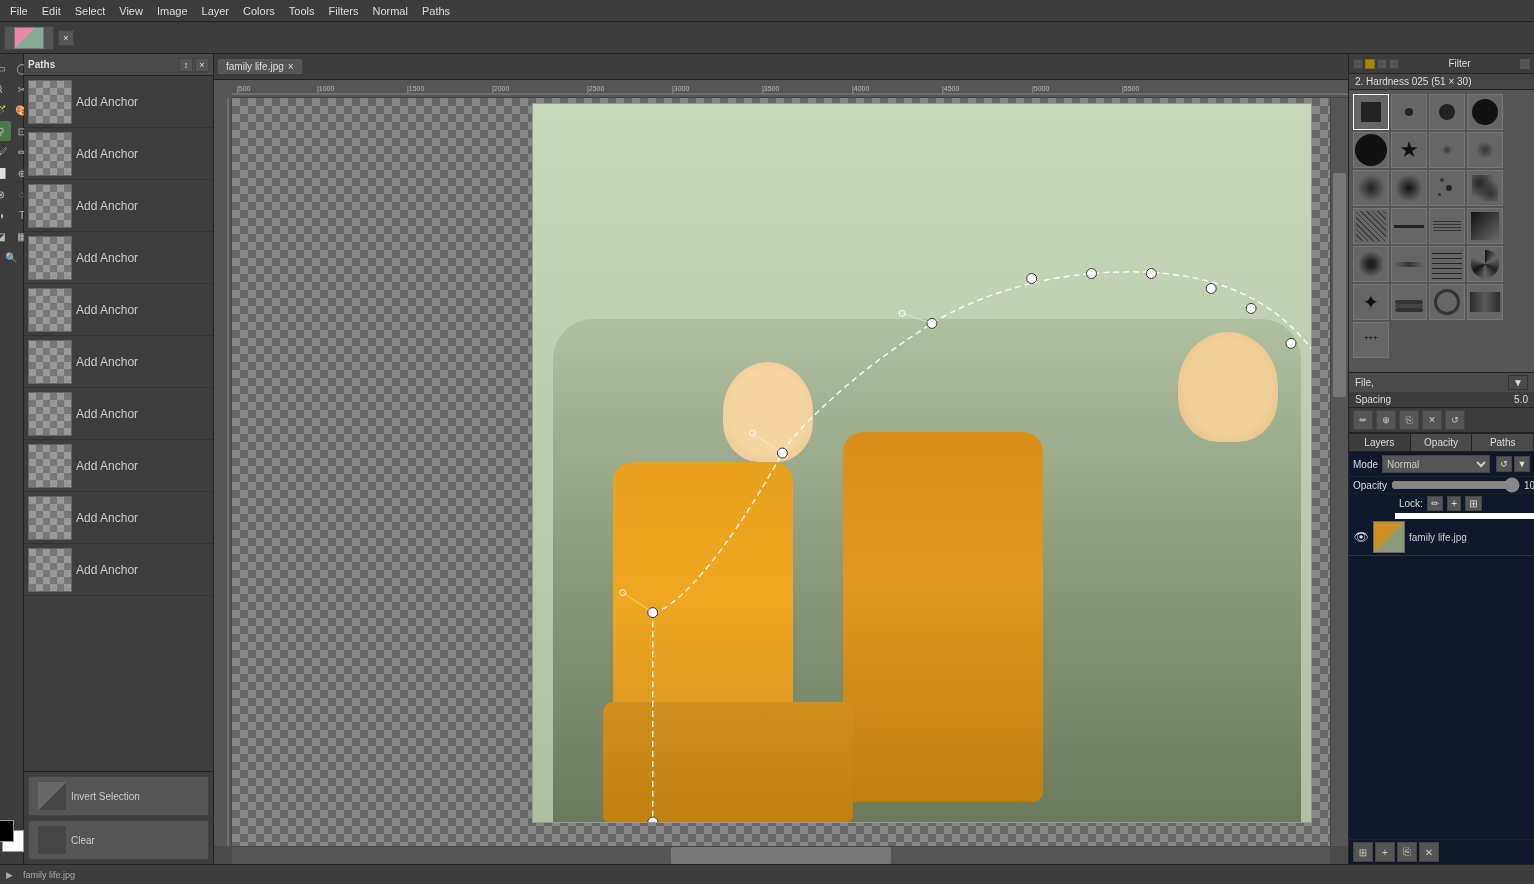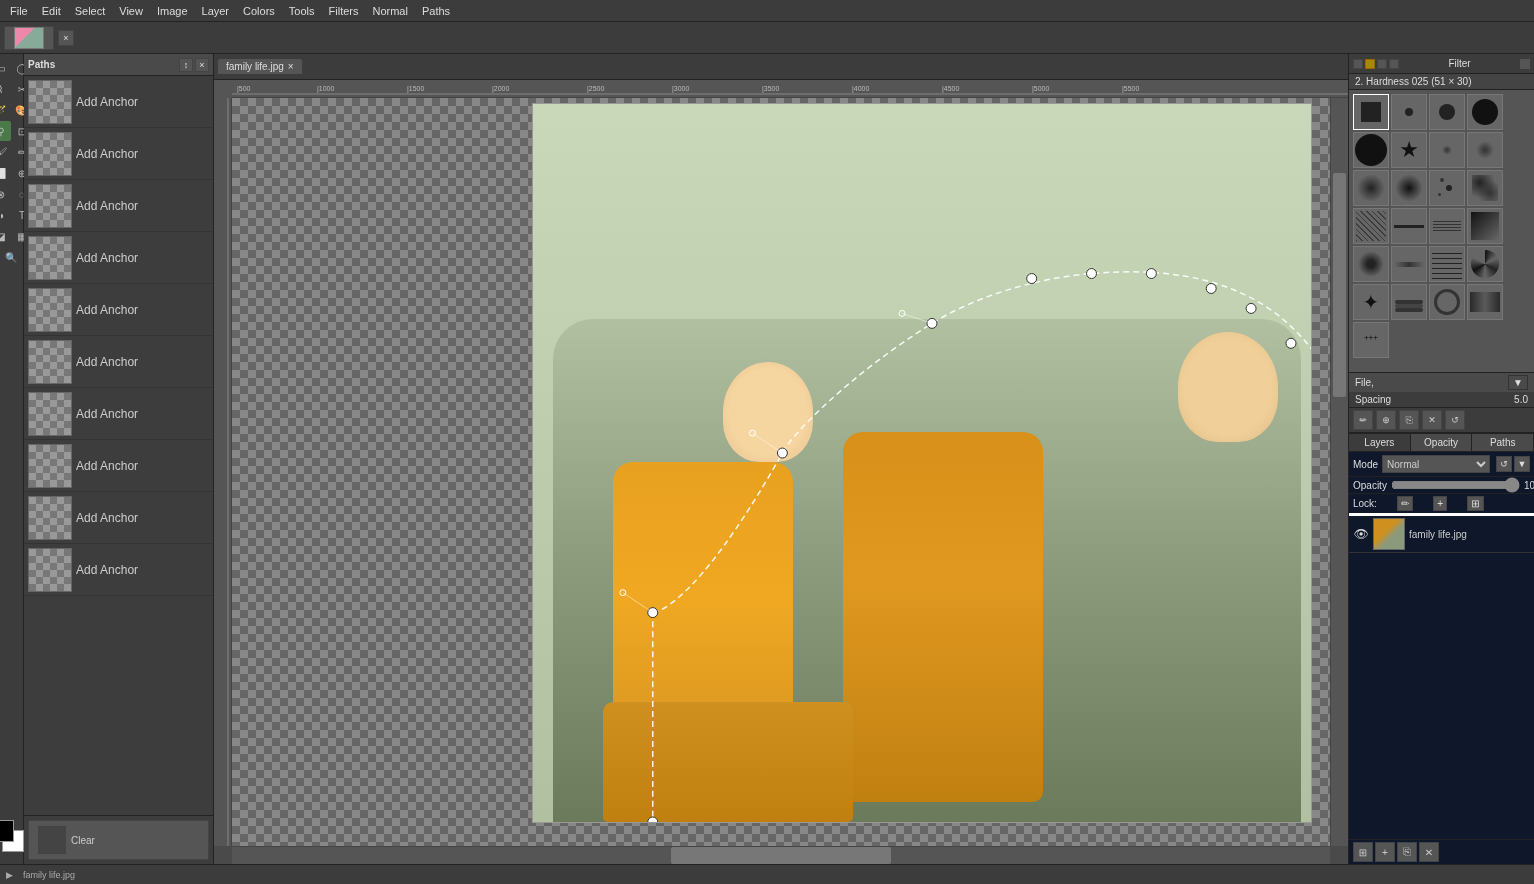--- a/index.html
+++ b/index.html
@@ -397,23 +397,24 @@
       padding: 2px 4px;
       display: flex;
       align-items: center;
       gap: 4px;
       border-bottom: 1px solid #222;
     }
     #lock-row {
       padding: 2px 4px;
       display: flex;
       align-items: center;
-      gap: 20px;
-      border-bottom: 3px solid #ffffff;
-      font-size: 10px;
+      gap: 4px;
+      border-bottom: 6px solid #ffffff;
+      font-size: 10px;
+      margin-left: 46px;
     }
     .lock-icon {
       font-size: 10px;
       cursor: pointer;
       padding: 1px 3px;
       background: #555;
       border: 1px solid #444;
     }
     #layers-content {
       flex: 1;
@@ -732,20 +733,24 @@
         <div class="layer-thumb checker-bg"></div>
         <span class="layer-name">Add Anchor</span>
       </div>
       <div class="layer-item">
         <div class="layer-thumb checker-bg"></div>
         <span class="layer-name">Add Anchor</span>
       </div>
     </div>
 
     <div id="left-panel-bottom">
+      <div class="panel-btn">
+        <div class="panel-btn-thumb" style="background:linear-gradient(135deg,#666 50%,#444 50%);"></div>
+        <span>Invert Selection</span>
+      </div>
       <div class="panel-btn">
         <div class="panel-btn-thumb" style="background:#444;"></div>
         <span>Clear</span>
       </div>
     </div>
   </div>
 
   <div id="canvas-area">
     <div id="canvas-tabs">
       <div class="canvas-tab">

